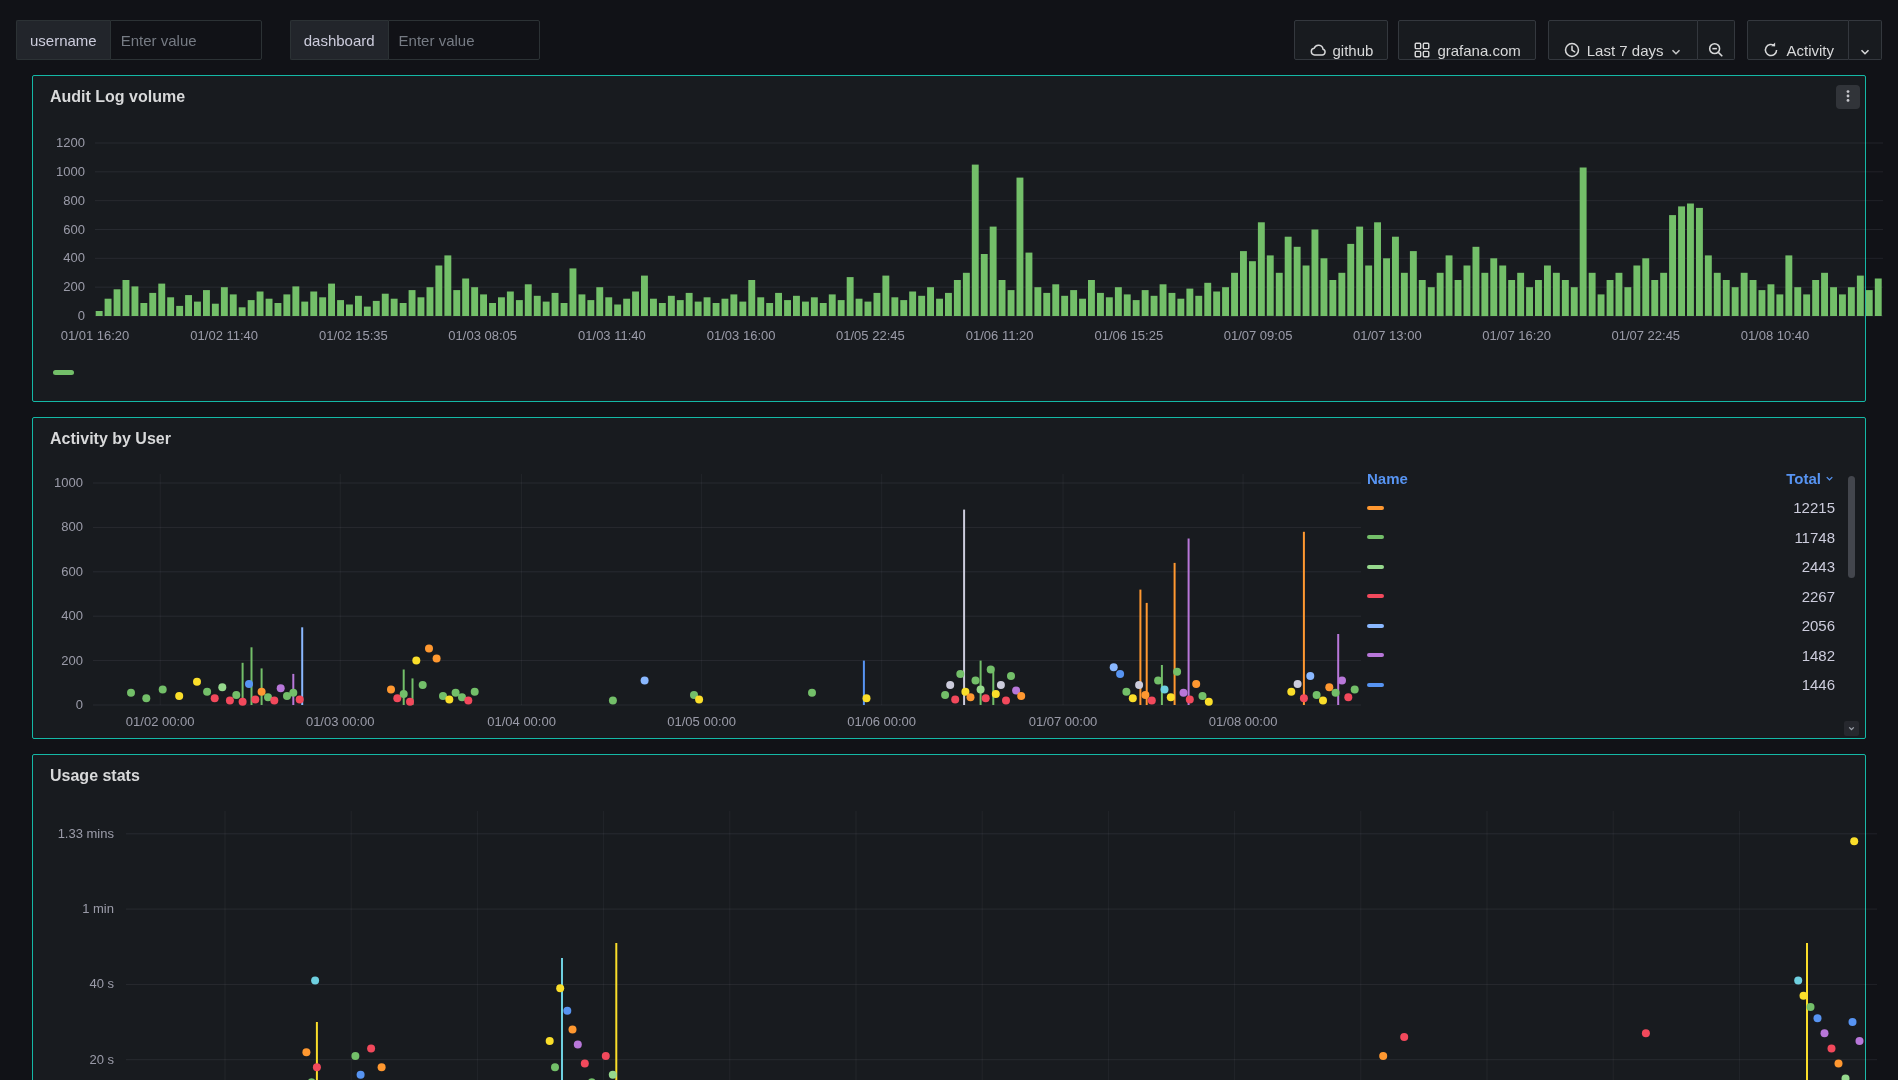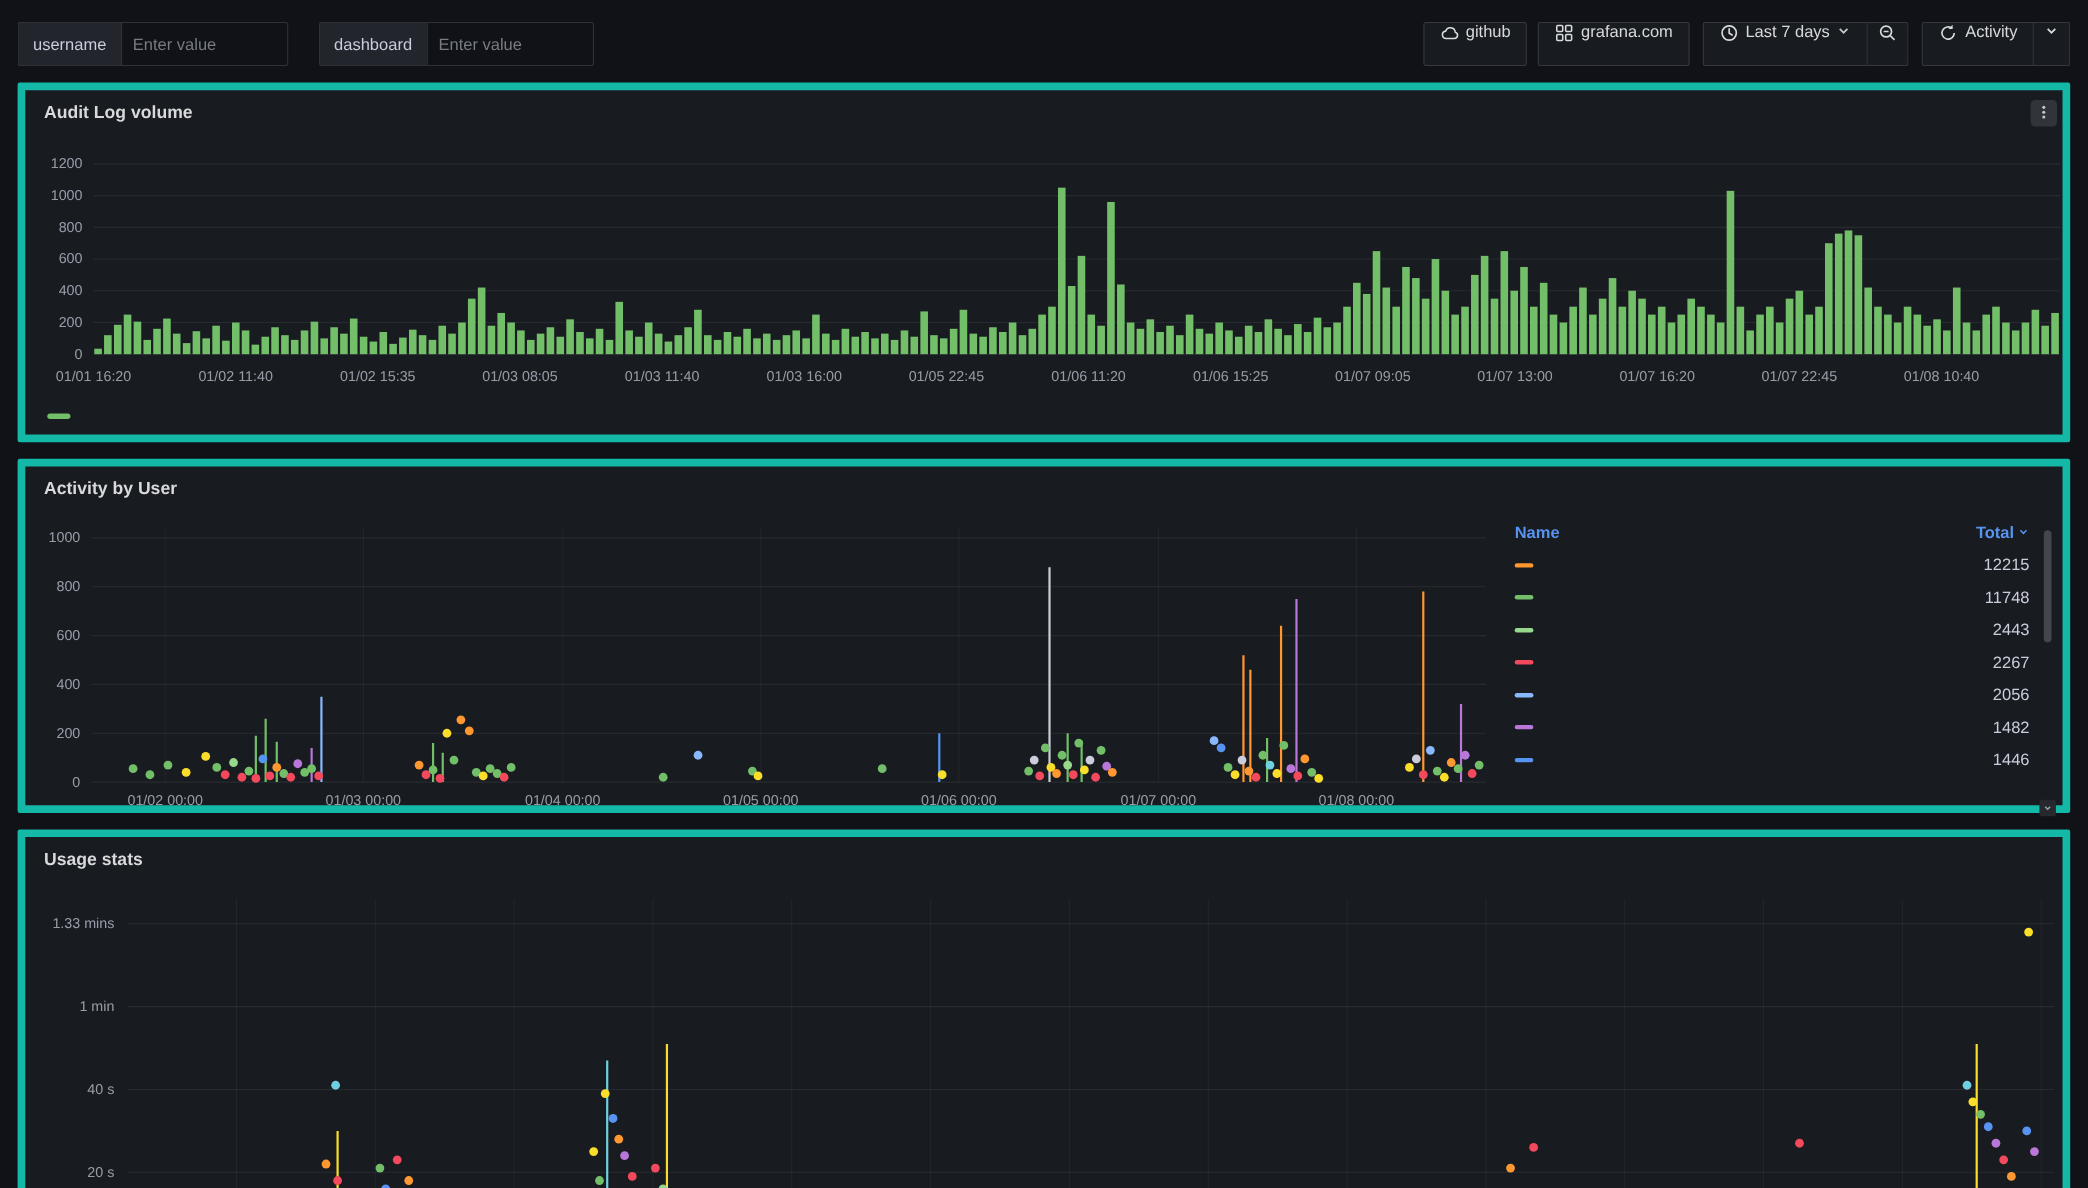--- a/index.html
+++ b/index.html
@@ -6,33 +6,33 @@
   html,body{width:1898px;height:1080px}
   body{background:#111217;color:#ccccdc;font-family:"Liberation Sans",sans-serif;overflow:hidden}
 
   
   .topbar{display:flex;align-items:center;margin:20px 16px 0;height:40px}
   .var-group{display:flex;margin-right:28px}
   .var-label{display:flex;align-items:center;background:#22252b;border:1px solid #2c3235;border-right:none;border-radius:2px 0 0 2px;padding:0 13px;font-size:15px;color:#ccccdc;height:40px}
   .var-input{width:152px;height:40px;background:#111217;border:1px solid #2c3235;border-radius:0 2px 2px 0;color:#f97316;font-size:15px;padding:0 10px;outline:none}
   .var-input::placeholder{color:#767b84}
   .spacer{flex:1}
-  .tb-btn{display:flex;align-items:flex-start;gap:6px;height:40px;padding:0 14px;background:#181b1f;border:1px solid #34383e;border-radius:2px;color:#d8d9da;font-size:15px;cursor:pointer;white-space:nowrap}
+  .tb-btn{display:flex;align-items:flex-end;gap:6px;height:40px;padding:0 14px;background:#181b1f;border:1px solid #34383e;border-radius:2px;color:#d8d9da;font-size:15px;cursor:pointer;white-space:nowrap}
   .tb-btn svg{display:block}
   .standalone{margin-left:10px}
   .btn-group{display:flex;margin-left:12px}
   .btn-group .tb-btn{border-radius:0}
   .btn-group .tb-btn:first-child{border-radius:2px 0 0 2px}
   .btn-group .tb-btn:last-child{border-radius:0 2px 2px 0}
   .btn-group .tb-btn + .tb-btn{border-left:none}
   .icon-btn{padding:0 9px}
   .chev{opacity:.9}
 
   
-  .panel{position:relative;margin:15px 16px 0;background:#181b1f;border:7px solid #14b8a6;border-radius:2px}
+  .panel{position:relative;margin:15px 32px 0;background:#181b1f;border:1px solid #14b8a6;border-radius:2px}
   .panel-header{display:flex;align-items:center;height:42px;padding:0 17px}
   .panel-title{font-size:16px;font-weight:700;color:#d8d9da;cursor:pointer}
   .panel-menu{position:absolute;top:9px;right:5px;width:24px;height:24px;background:rgba(204,204,220,0.14);border:none;border-radius:4px;display:flex;align-items:center;justify-content:center;cursor:pointer}
   .panel-audit{height:327px}
   .panel-activity{height:322px}
   .panel-usage{height:540px}
   svg.chart{display:block}
 
   text.tick{fill:rgba(204,204,220,0.72);font-size:13px;font-family:"Liberation Sans",sans-serif}
   .ty{text-anchor:end}

